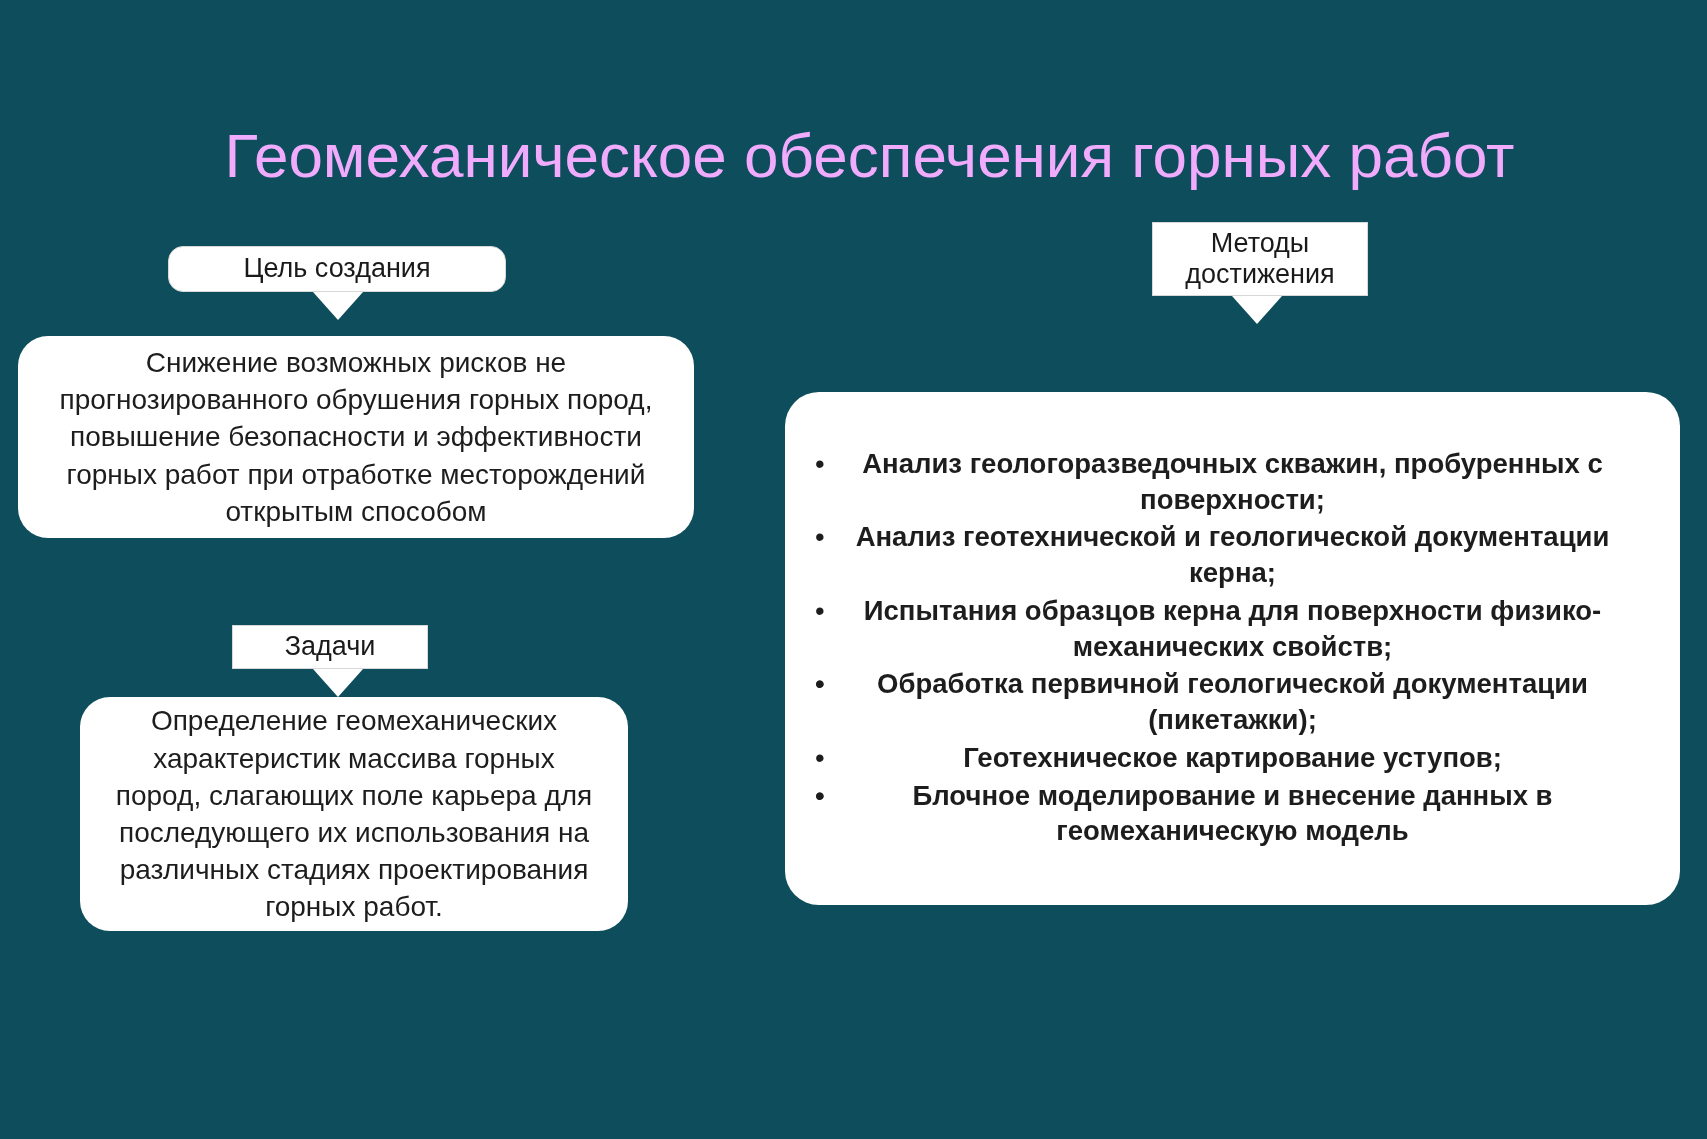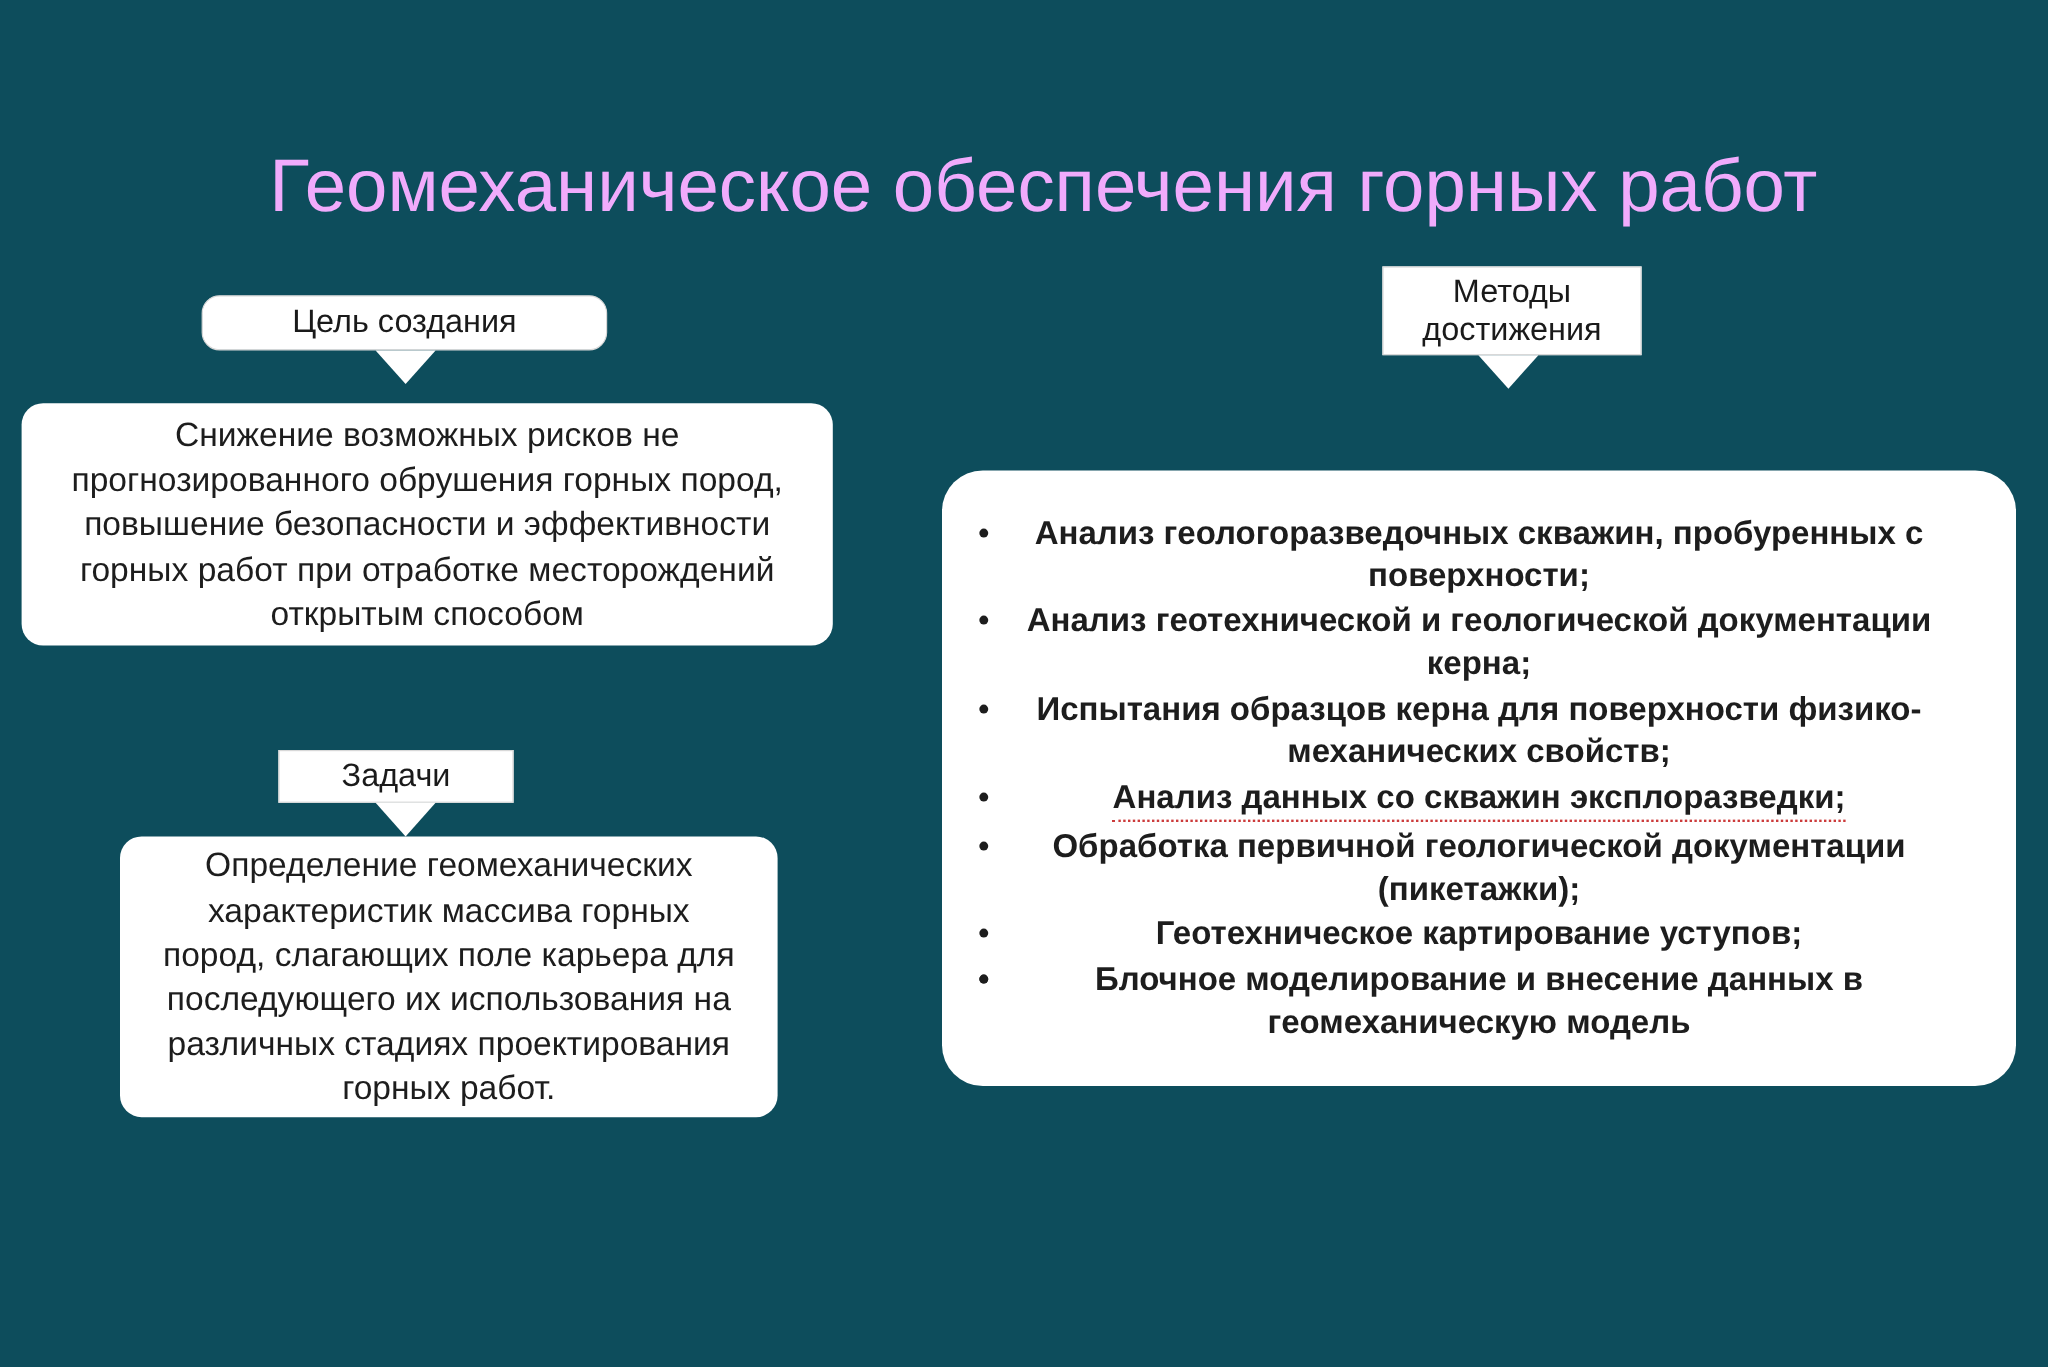--- a/index.html
+++ b/index.html
@@ -79,38 +79,38 @@
   }
   #arrow-goal { left: 313px; top: 292px; }
   #arrow-tasks { left: 313px; top: 669px; }
   #arrow-methods { left: 1232px; top: 296px; }
 
   
   .card {
     position: absolute;
     background: #ffffff;
     color: #1d1d1d;
-    border-radius: 18px;
+    border-radius: 30px;
     box-sizing: border-box;
     display: flex;
     align-items: center;
     justify-content: center;
     text-align: center;
   }
   #card-goal {
     left: 18px;
     top: 336px;
     width: 676px;
     height: 202px;
     font-size: 28px;
     line-height: 1.33;
     padding: 0 16px;
   }
   #card-tasks {
-    left: 100px;
+    left: 80px;
     top: 697px;
     width: 548px;
     height: 234px;
     font-size: 28px;
     line-height: 1.33;
     padding: 0 32px;
   }
   #card-methods {
     left: 785px;
     top: 392px;
@@ -202,21 +202,20 @@
       <li class="i1">
         <span class="bullet">•</span>
         <span class="txt">Анализ геотехнической и геологической документации керна;</span>
       </li>
       <li class="i2">
         <span class="bullet">•</span>
         <span class="txt">Испытания образцов керна для поверхности физико-механических свойств;</span>
       </li>
       <li class="i3">
         <span class="bullet">•</span>
-        <span class="txt spell">Анализ данных со скважин эксплоразведки;</span>
       </li>
       <li class="i4">
         <span class="bullet">•</span>
         <span class="txt">Обработка первичной геологической документации (пикетажки);</span>
       </li>
       <li class="i5">
         <span class="bullet">•</span>
         <span class="txt">Геотехническое картирование уступов;</span>
       </li>
       <li class="i6">

